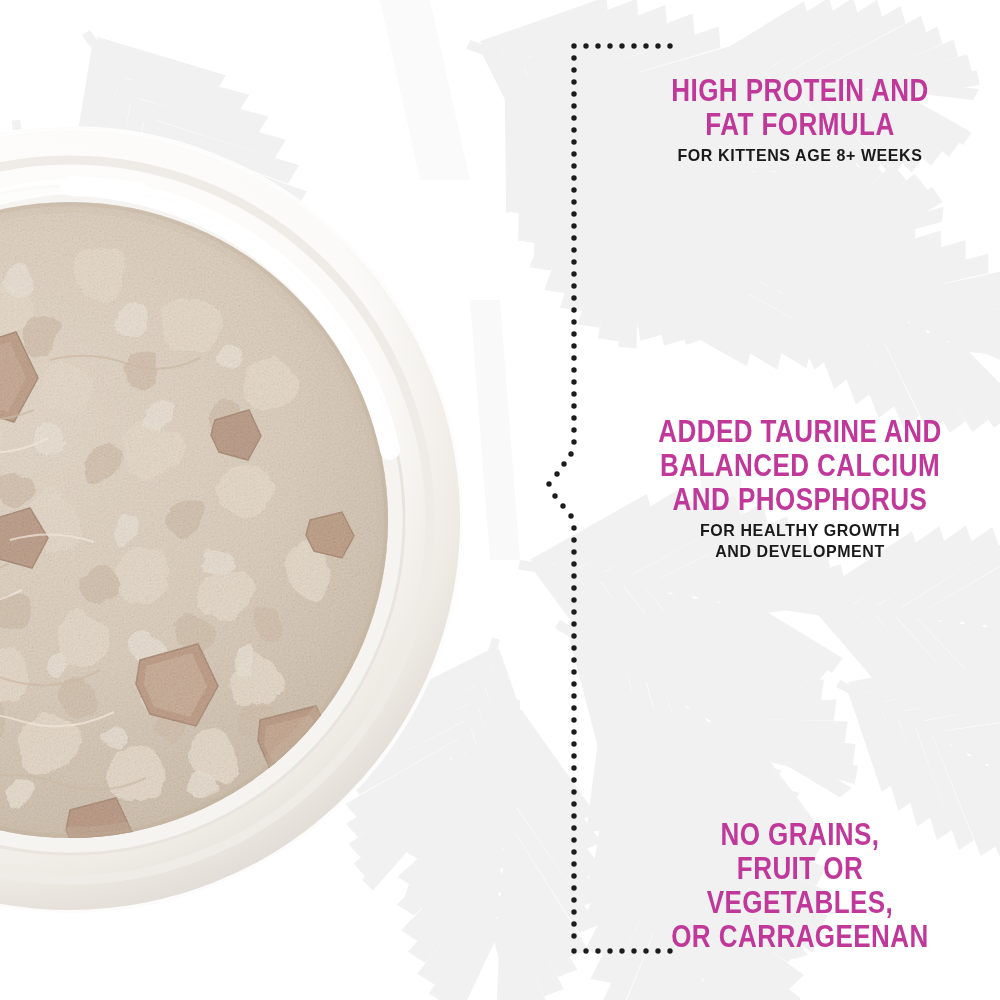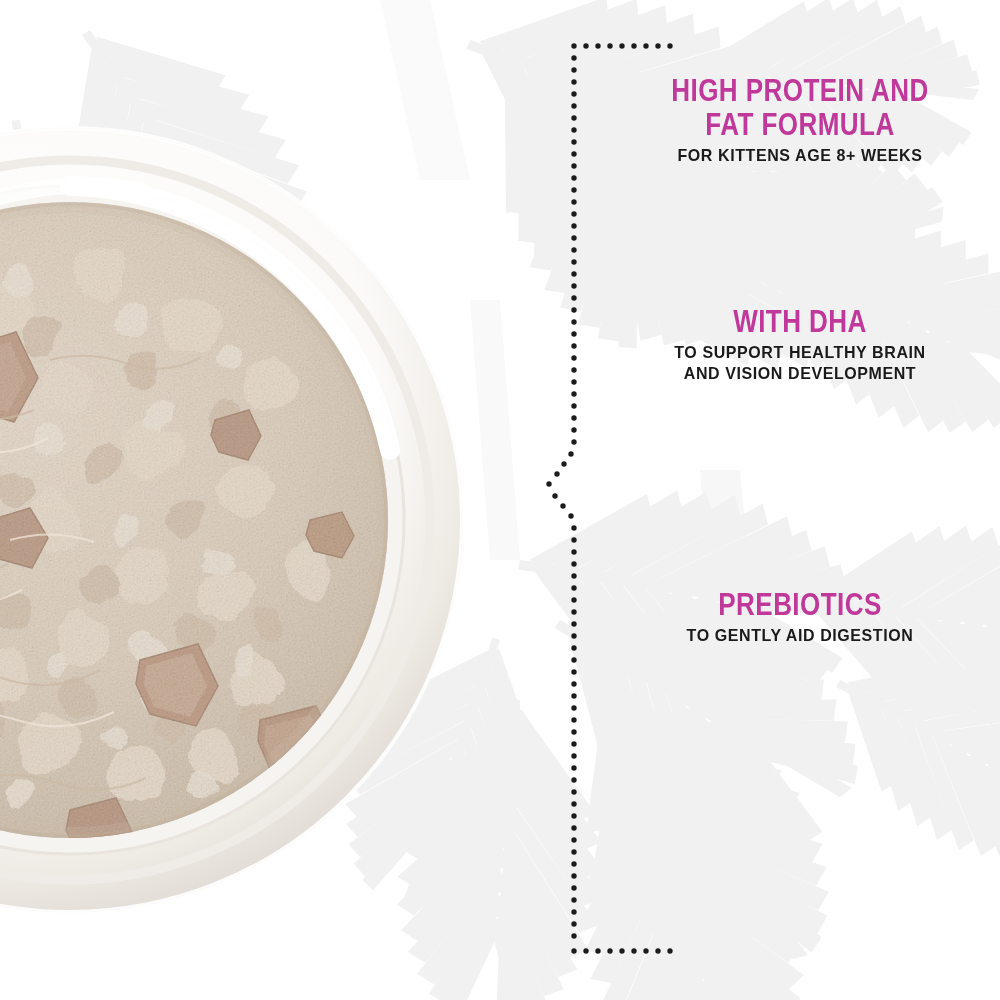--- a/index.html
+++ b/index.html
@@ -391,29 +391,33 @@
 
   <div id="benefits">
 
     <div class="benefit" style="top:74px">
       <div class="b-head">HIGH PROTEIN AND
 FAT FORMULA</div>
       <div class="b-sub">FOR KITTENS AGE 8+ WEEKS</div>
     </div>
 
 
-    <div class="benefit" style="top:305px">
-      <div class="b-head">WITH DHA</div>
-      <div class="b-sub">TO SUPPORT HEALTHY BRAIN
-AND VISION DEVELOPMENT</div>
+
+    <div class="benefit" style="top:415px">
+      <div class="b-head">ADDED TAURINE AND
+BALANCED CALCIUM
+AND PHOSPHORUS</div>
+      <div class="b-sub">FOR HEALTHY GROWTH
+AND DEVELOPMENT</div>
     </div>
 
 
-    <div class="benefit" style="top:588px">
-      <div class="b-head">PREBIOTICS</div>
-      <div class="b-sub">TO GENTLY AID DIGESTION</div>
+
+    <div class="benefit" style="top:818px">
+      <div class="b-head">NO GRAINS,
+FRUIT OR VEGETABLES,
+OR CARRAGEENAN</div>
+      <div class="b-sub"></div>
     </div>
 
-
-
   </div>
 
 </div>
 
 </body></html>

